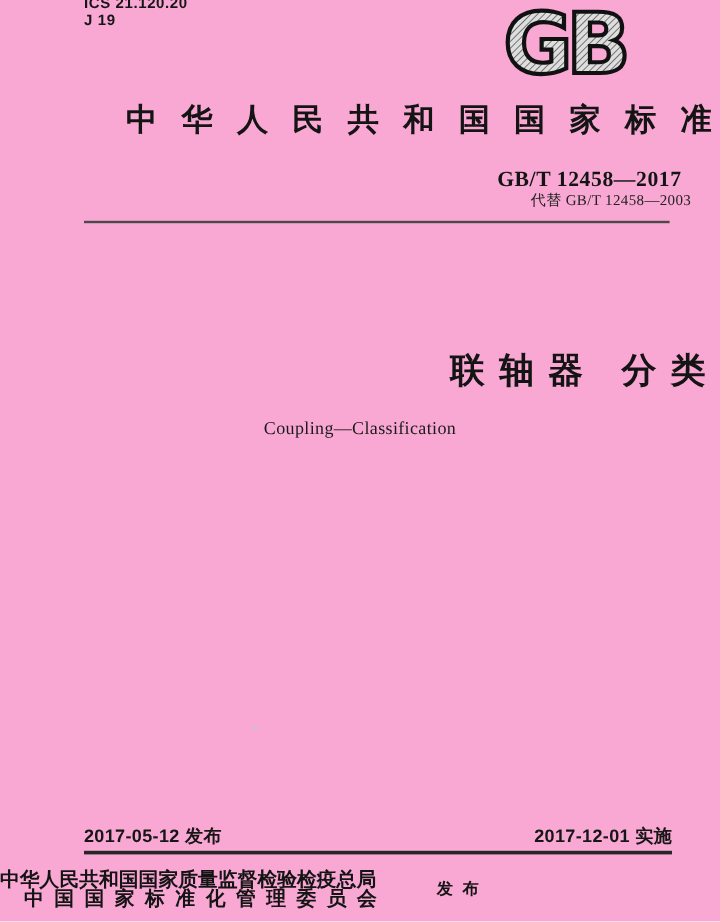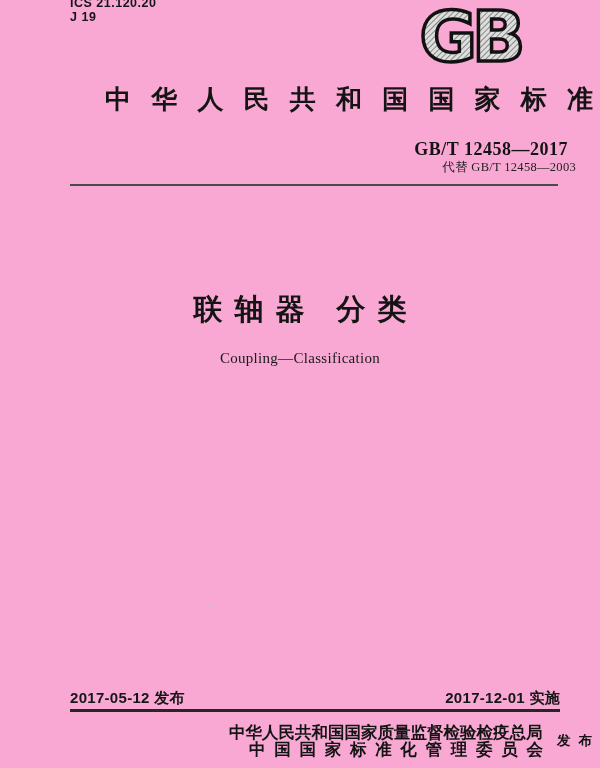--- a/index.html
+++ b/index.html
@@ -89,21 +89,21 @@
     height: 2px;
     background: #4a4a4a;
   }
 
   
   .doc-title-cn {
     position: absolute;
     top: 293px;
     left: 0;
     width: 600px;
-    text-align: center;
+    text-align: right;
     font-family: "Liberation Sans", sans-serif;
     font-weight: bold;
     font-size: 29px;
     line-height: 32px;
     letter-spacing: 12px;
     text-indent: 12px; 
     color: #141414;
     white-space: pre;
   }
   .doc-title-en {
@@ -156,22 +156,23 @@
     background: #262626;
   }
 
   
   .issuer {
     position: absolute;
     top: 724px;
     left: 0;
     width: 600px;
     display: flex;
-    justify-content: flex-end;
+    justify-content: flex-start;
     align-items: center;
+    gap: 36px;
   }
   .issuer-lines {
     width: 314px;
   }
   .issuer-line1 {
     font-family: "Liberation Serif", serif;
     font-weight: bold;
     font-size: 16.5px;
     line-height: 17px;
     white-space: nowrap;

